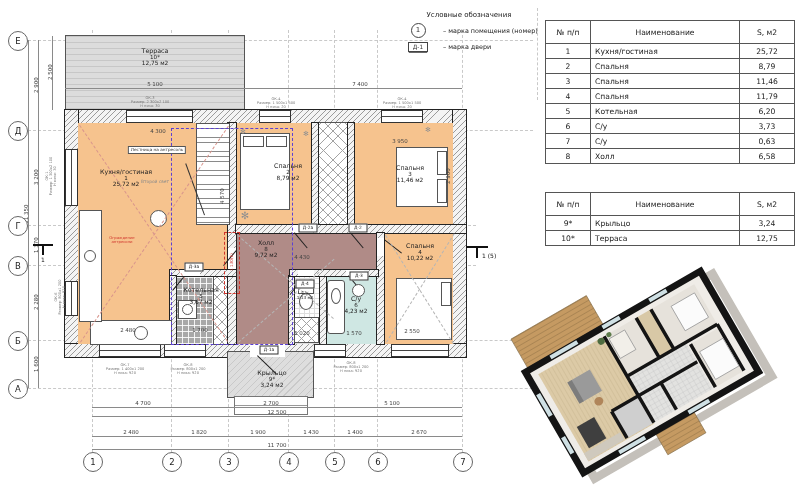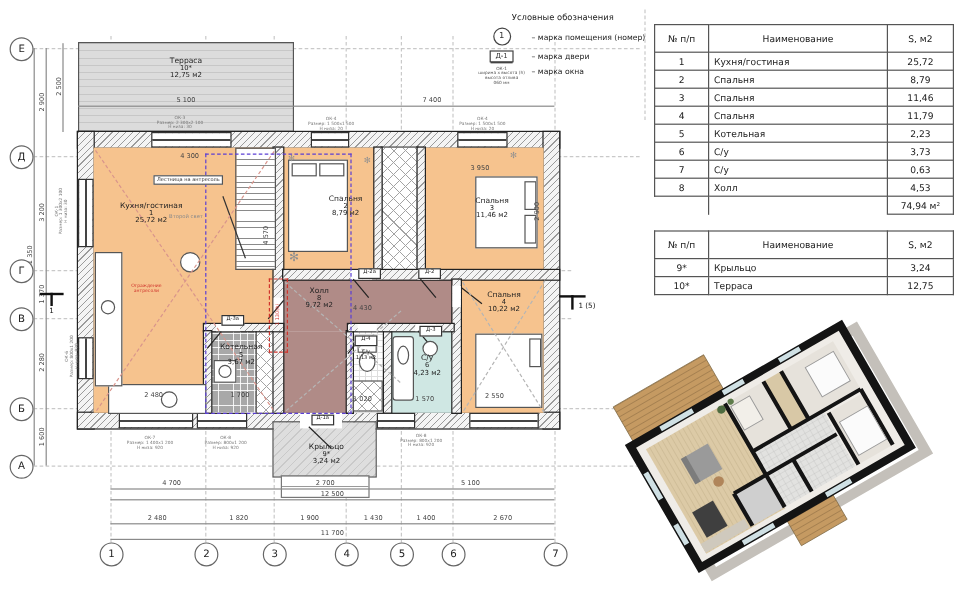--- a/index.html
+++ b/index.html
@@ -340,29 +340,20 @@
           <div class="lcircle">1</div>
         </div>
       <div class="llab">– марка помещения (номер)</div>
     </div>
     <div class="lrow">
       <div class="lsym">
           <div class="lbox">Д-1</div>
         </div>
       <div class="llab">– марка двери</div>
     </div>
-    <div class="lrow" style="align-items:flex-start">
-      <div class="lsym">
-          <div class="lwin pre">ОК-1
-ширина х высота (h)
-высота отлива
-060 мм</div>
-        </div>
-      <div class="llab">– марка окна</div>
-    </div>
   </div>
 
   <table class="areas" style="top:20px">
     <tbody>
         <tr>
       <th style="width:36px">№ п/п</th>
       <th>Наименование</th>
       <th style="width:46px">S, м2</th>
         </tr>
     <tr>
@@ -381,41 +372,36 @@
           <td class="c">11,46</td>
         </tr>
     <tr>
           <td class="c">4</td>
           <td>Спальня</td>
           <td class="c">11,79</td>
         </tr>
     <tr>
           <td class="c">5</td>
           <td>Котельная</td>
-          <td class="c">2,23</td>
+          <td class="c">6,20</td>
         </tr>
     <tr>
           <td class="c">6</td>
           <td>С/у</td>
           <td class="c">3,73</td>
         </tr>
     <tr>
           <td class="c">7</td>
           <td>С/у</td>
           <td class="c">0,63</td>
         </tr>
     <tr>
           <td class="c">8</td>
           <td>Холл</td>
-          <td class="c">4,53</td>
-        </tr>
-    <tr class="tot">
-          <td></td>
-          <td></td>
-          <td>74,94 м²</td>
+          <td class="c">6,58</td>
         </tr>
   </tbody>
     </table>
 
 
   <table class="areas" style="top:192px">
     <tbody>
         <tr>
       <th style="width:36px">№ п/п</th>
       <th>Наименование</th>

